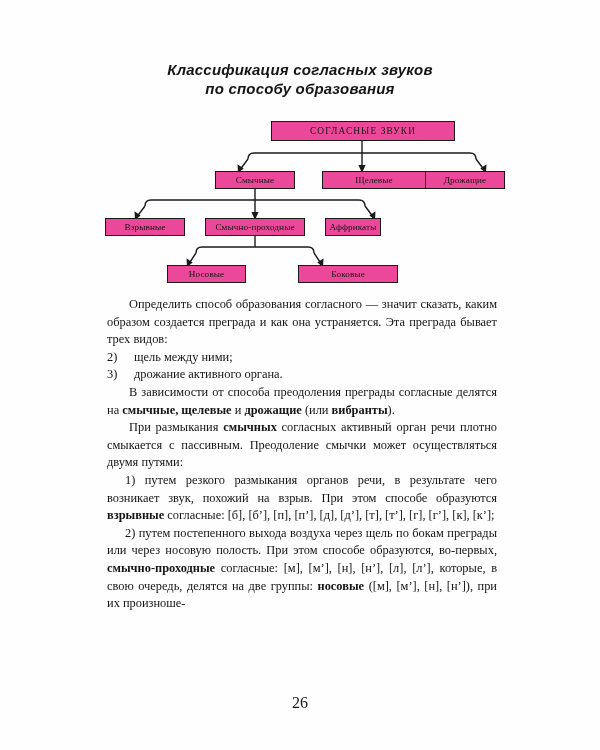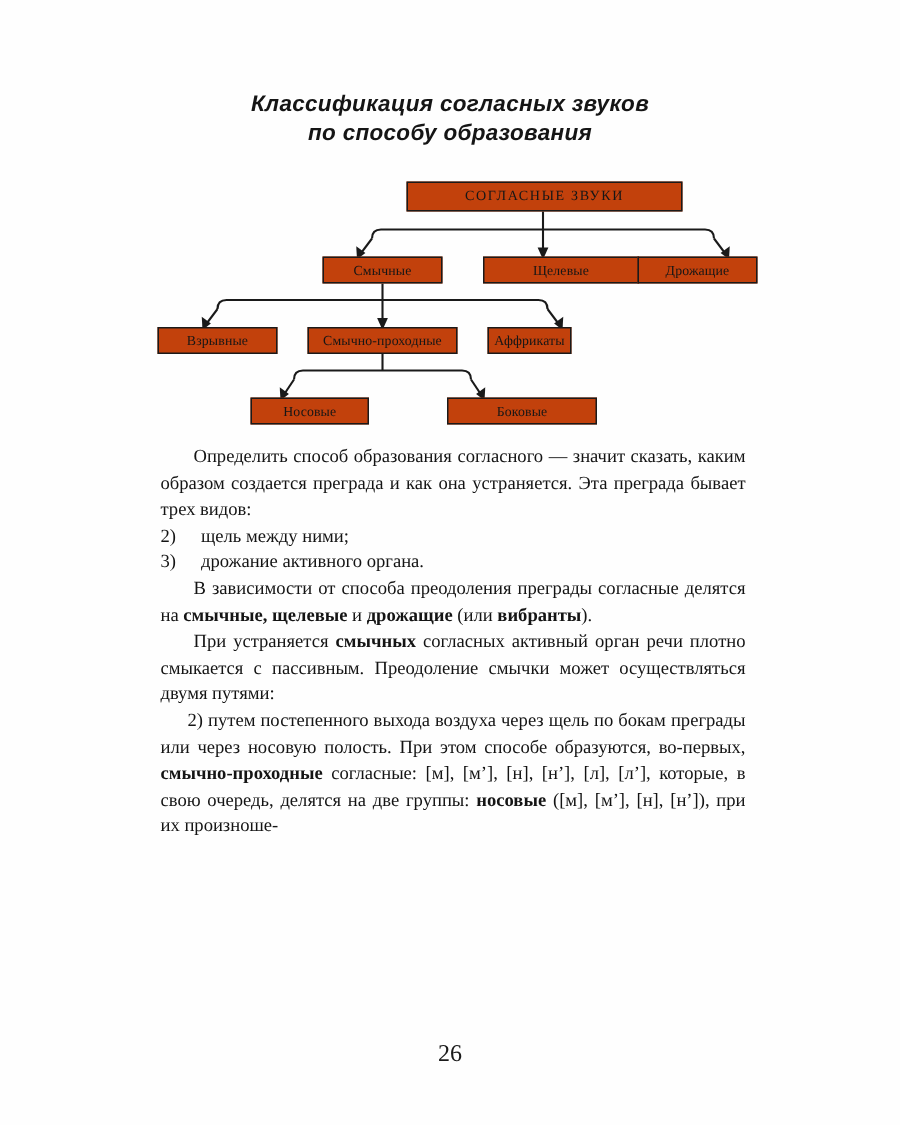--- a/index.html
+++ b/index.html
@@ -45,21 +45,21 @@
     top: 110px;
     left: 0;
     width: 600px;
     height: 180px;
   }
   .diagram svg { display: block; }
 
   .node-box {
     position: absolute;
     border: 1.4px solid #1a1a1a;
-    background: #c2410c;
+    background: #ec4899;
     box-sizing: border-box;
     display: flex;
     align-items: center;
     justify-content: center;
     font-family: "Liberation Serif", "DejaVu Serif", serif;
     font-size: 9.2px;
     color: #161616;
     white-space: nowrap;
     letter-spacing: 0.1px;
   }
@@ -207,21 +207,22 @@
 
     <p class="listitem nojust">
       <span class="num">2)</span><span>щель между ними;</span>
     </p>
     <p class="listitem nojust">
       <span class="num">3)</span><span>дрожание активного органа.</span>
     </p>
 
     <p class="ind"><span>В зависимости от способа преодоления преграды согласные делятся на </span><b>смычные, щелевые</b><span> и </span><b>дрожащие</b><span> (или </span><b>вибранты</b><span>).</span></p>
 
-    <p class="ind"><span>При устраняется </span><b>смычных</b><span> согласных активный орган речи плотно смыкается с пассивным. Преодоление смычки может осуществляться двумя путями:</span></p>
-
+    <p class="ind"><span>При размыкания </span><b>смычных</b><span> согласных активный орган речи плотно смыкается с пассивным. Преодоление смычки может осуществляться двумя путями:</span></p>
+
+    <p class="plainlist"><span>1) путем резкого размыкания органов речи, в результате чего возникает звук, похожий на взрыв. При этом способе образуются </span><b>взрывные</b><span> согласные: [б], [б’], [п], [п’], [д], [д’], [т], [т’], [г], [г’], [к], [к’];</span></p>
 
     <p class="plainlist"><span>2) путем постепенного выхода воздуха через щель по бокам преграды или через носовую полость. При этом способе образуются, во-первых, </span><b>смычно-проходные</b><span> согласные: [м], [м’], [н], [н’], [л], [л’], которые, в свою очередь, делятся на две группы: </span><b>носовые</b><span> ([м], [м’], [н], [н’]), при их произноше-</span></p>
   </div>
 
   <div class="folio">26</div>
 
 </div>
 
 </body></html>

